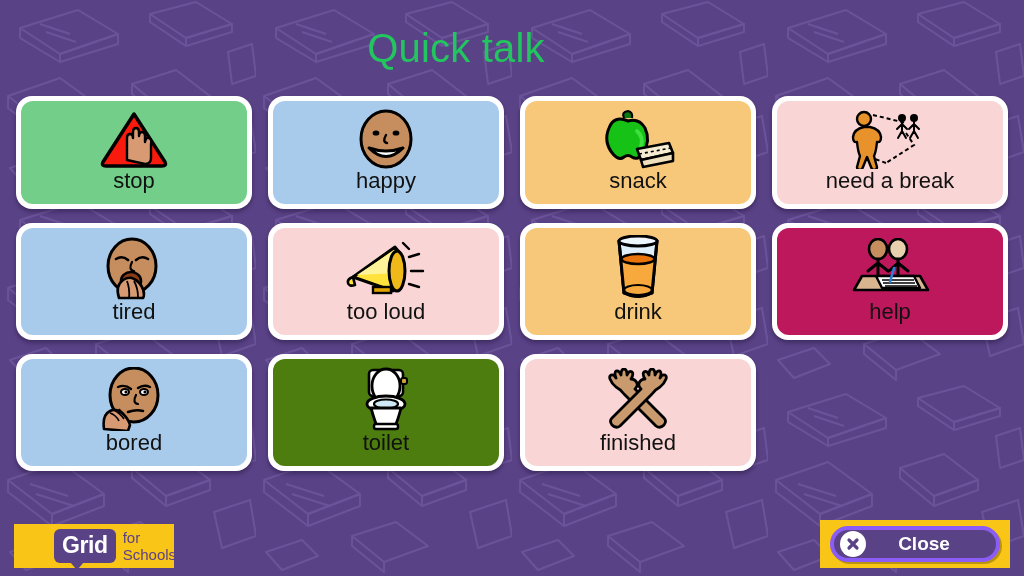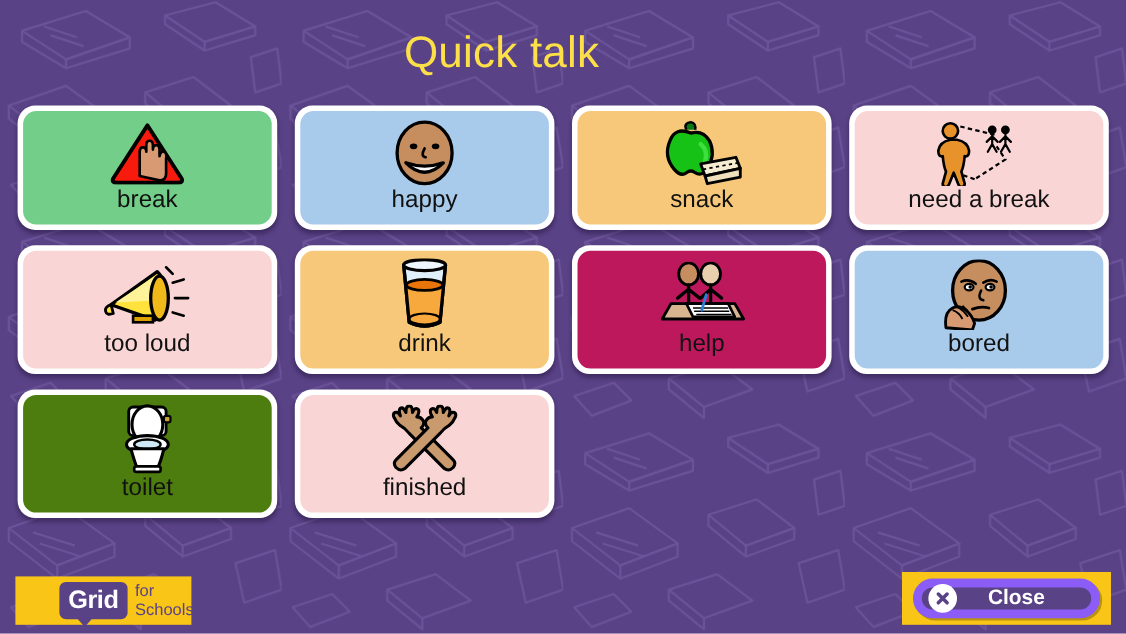--- a/index.html
+++ b/index.html
@@ -14,21 +14,21 @@
   
   #bg-pattern {
     position: absolute; inset: 0;
     opacity: .55;
     pointer-events: none;
   }
   
   #title {
     position: absolute; top: 26px; left: 0; width: 912px;
     text-align: center;
-    color: #fde047;
+    color: #22c55e;
     font-size: 40px;
     font-weight: 400;
     letter-spacing: .2px;
   }
   
   #grid {
     position: absolute;
     left: 16px; top: 96px;
     width: 992px; height: 372px;
     display: grid;
@@ -95,21 +95,21 @@
   
   #close-bar {
     position: absolute; right: 14px; bottom: 8px;
     width: 190px; height: 48px;
     background: #f9c516;
     display: flex; align-items: center; justify-content: center;
   }
   #close-button {
     width: 170px; height: 36px;
     background: #5a4287;
-    border: 8px solid #8b5cf6;
+    border: 4px solid #8b5cf6;
     border-radius: 18px;
     display: flex; align-items: center;
     padding-left: 6px;
     box-shadow: 2px 2px 0 rgba(0,0,0,.25);
   }
   #close-icon {
     width: 26px; height: 26px; border-radius: 50%;
     background: #ffffff;
     display: flex; align-items: center; justify-content: center;
     flex: 0 0 auto;
@@ -159,21 +159,21 @@
   <div id="grid">
 
     <div class="cell">
       <div class="cell-inner" style="background:#72ce88">
         <div class="icon-wrap">
           <svg width="70" height="58" viewBox="0 0 70 58">
             <path d="M35 4 L66 52 Q68 56 63 56 L7 56 Q2 56 4 52 Z" fill="#f81a0c" stroke="#000" stroke-width="3.5" stroke-linejoin="round"></path>
             <path d="M28 50 L28 28 q0-4 3-4 t3 4 l0-6 q0-4 3-4 t3 4 l0 4 q0-4 3-4 t3 4 l0 6 q1-5 4-4 t2 6 l0 14 q0 6-6 6 Z" fill="#d79a72" stroke="#000" stroke-width="2.4" stroke-linejoin="round"></path>
           </svg>
         </div>
-        <div class="cell-label">break</div>
+        <div class="cell-label">stop</div>
       </div>
     </div>
 
     <div class="cell">
       <div class="cell-inner" style="background:#a8cbeb">
         <div class="icon-wrap">
           <svg width="58" height="62" viewBox="0 0 58 62">
             <ellipse cx="29" cy="31" rx="25" ry="28" fill="#c68e5e" stroke="#000" stroke-width="3"></ellipse>
             <ellipse cx="19" cy="25" rx="3.4" ry="2.6" fill="#000"></ellipse>
             <ellipse cx="39" cy="25" rx="3.4" ry="2.6" fill="#000"></ellipse>
@@ -218,20 +218,35 @@
               <circle cx="72" cy="9" r="3" fill="#000"></circle>
               <path d="M72 12 L72 22 M72 15 L67 20 M72 15 L77 20 M72 22 L68 29 M72 22 L76 29"></path>
             </g>
           </svg>
         </div>
         <div class="cell-label">need a break</div>
       </div>
     </div>
 
 
+    <div class="cell">
+      <div class="cell-inner" style="background:#a8cbeb">
+        <div class="icon-wrap">
+          <svg width="62" height="64" viewBox="0 0 62 64">
+            <ellipse cx="29" cy="30" rx="24" ry="27" fill="#c68e5e" stroke="#000" stroke-width="3"></ellipse>
+            <path d="M13 23 q6 -4 12 1 M33 24 q6 -5 12 -1" fill="none" stroke="#000" stroke-width="2.6" stroke-linecap="round"></path>
+            <path d="M29 26 q-4 8 2 9" fill="none" stroke="#000" stroke-width="2.2" stroke-linecap="round"></path>
+            <ellipse cx="28" cy="45" rx="10" ry="9" fill="#8a3c17" stroke="#000" stroke-width="2.6"></ellipse>
+            <path d="M16 62 q-4 -12 4 -18 q6 -4 11 -1 q6 3 9 10 q2 6 0 9 Z" fill="#d79a72" stroke="#000" stroke-width="2.6" stroke-linejoin="round"></path>
+            <path d="M24 45 q3 8 2 17 M31 45 q4 7 4 16 M37 48 q4 6 4 13" fill="none" stroke="#000" stroke-width="1.8"></path>
+          </svg>
+        </div>
+        <div class="cell-label">tired</div>
+      </div>
+    </div>
 
     <div class="cell">
       <div class="cell-inner" style="background:#f9d5d5">
         <div class="icon-wrap">
           <svg width="86" height="58" viewBox="0 0 86 58">
             <path d="M10 38 L52 8 q10 10 8 26 q-2 14 -10 18 Z" fill="#ffe23b" stroke="#000" stroke-width="3" stroke-linejoin="round"></path>
             <path d="M14 36 L50 12 q6 10 5 22" fill="#fff39a" stroke="none"></path>
             <ellipse cx="54" cy="32" rx="8" ry="20" fill="#f0b91a" stroke="#000" stroke-width="3"></ellipse>
             <path d="M10 38 q-6 2 -5 6 q1 4 7 2 Z" fill="#ffe23b" stroke="#000" stroke-width="2.6" stroke-linejoin="round"></path>
             <rect x="30" y="48" width="18" height="6" fill="#e0a400" stroke="#000" stroke-width="2.4"></rect>

